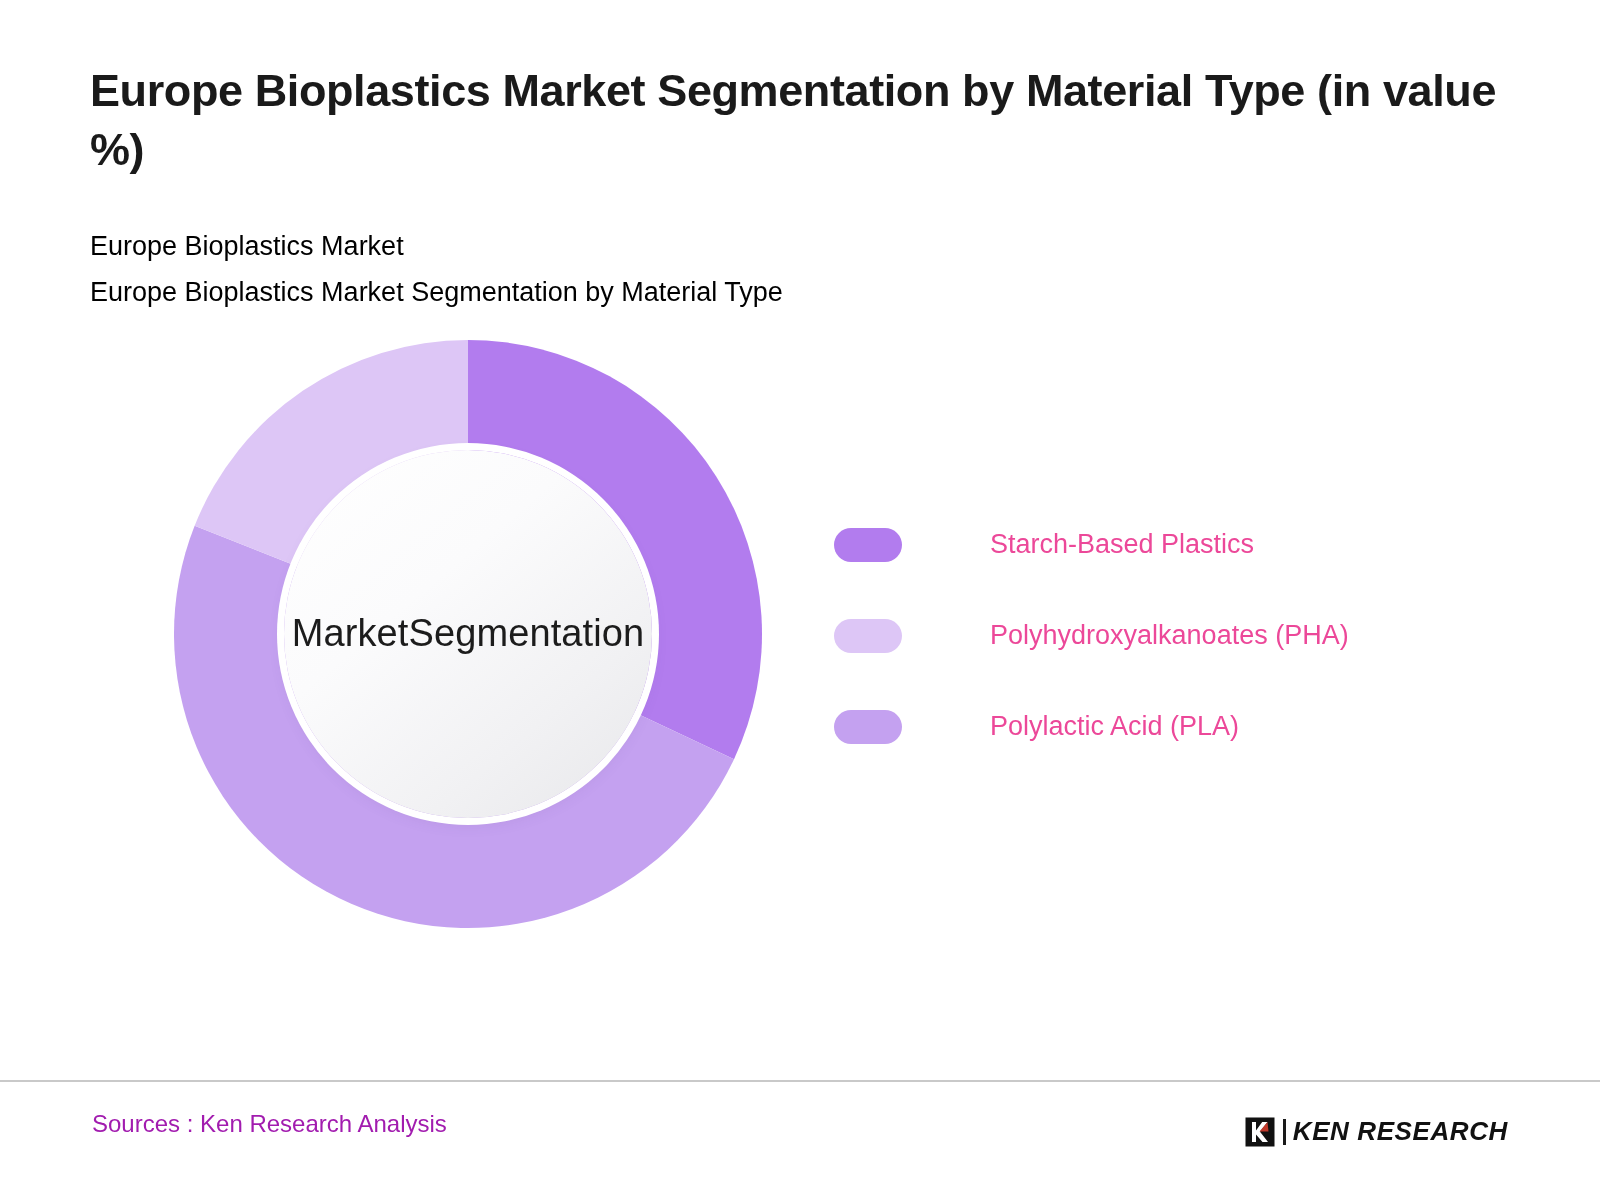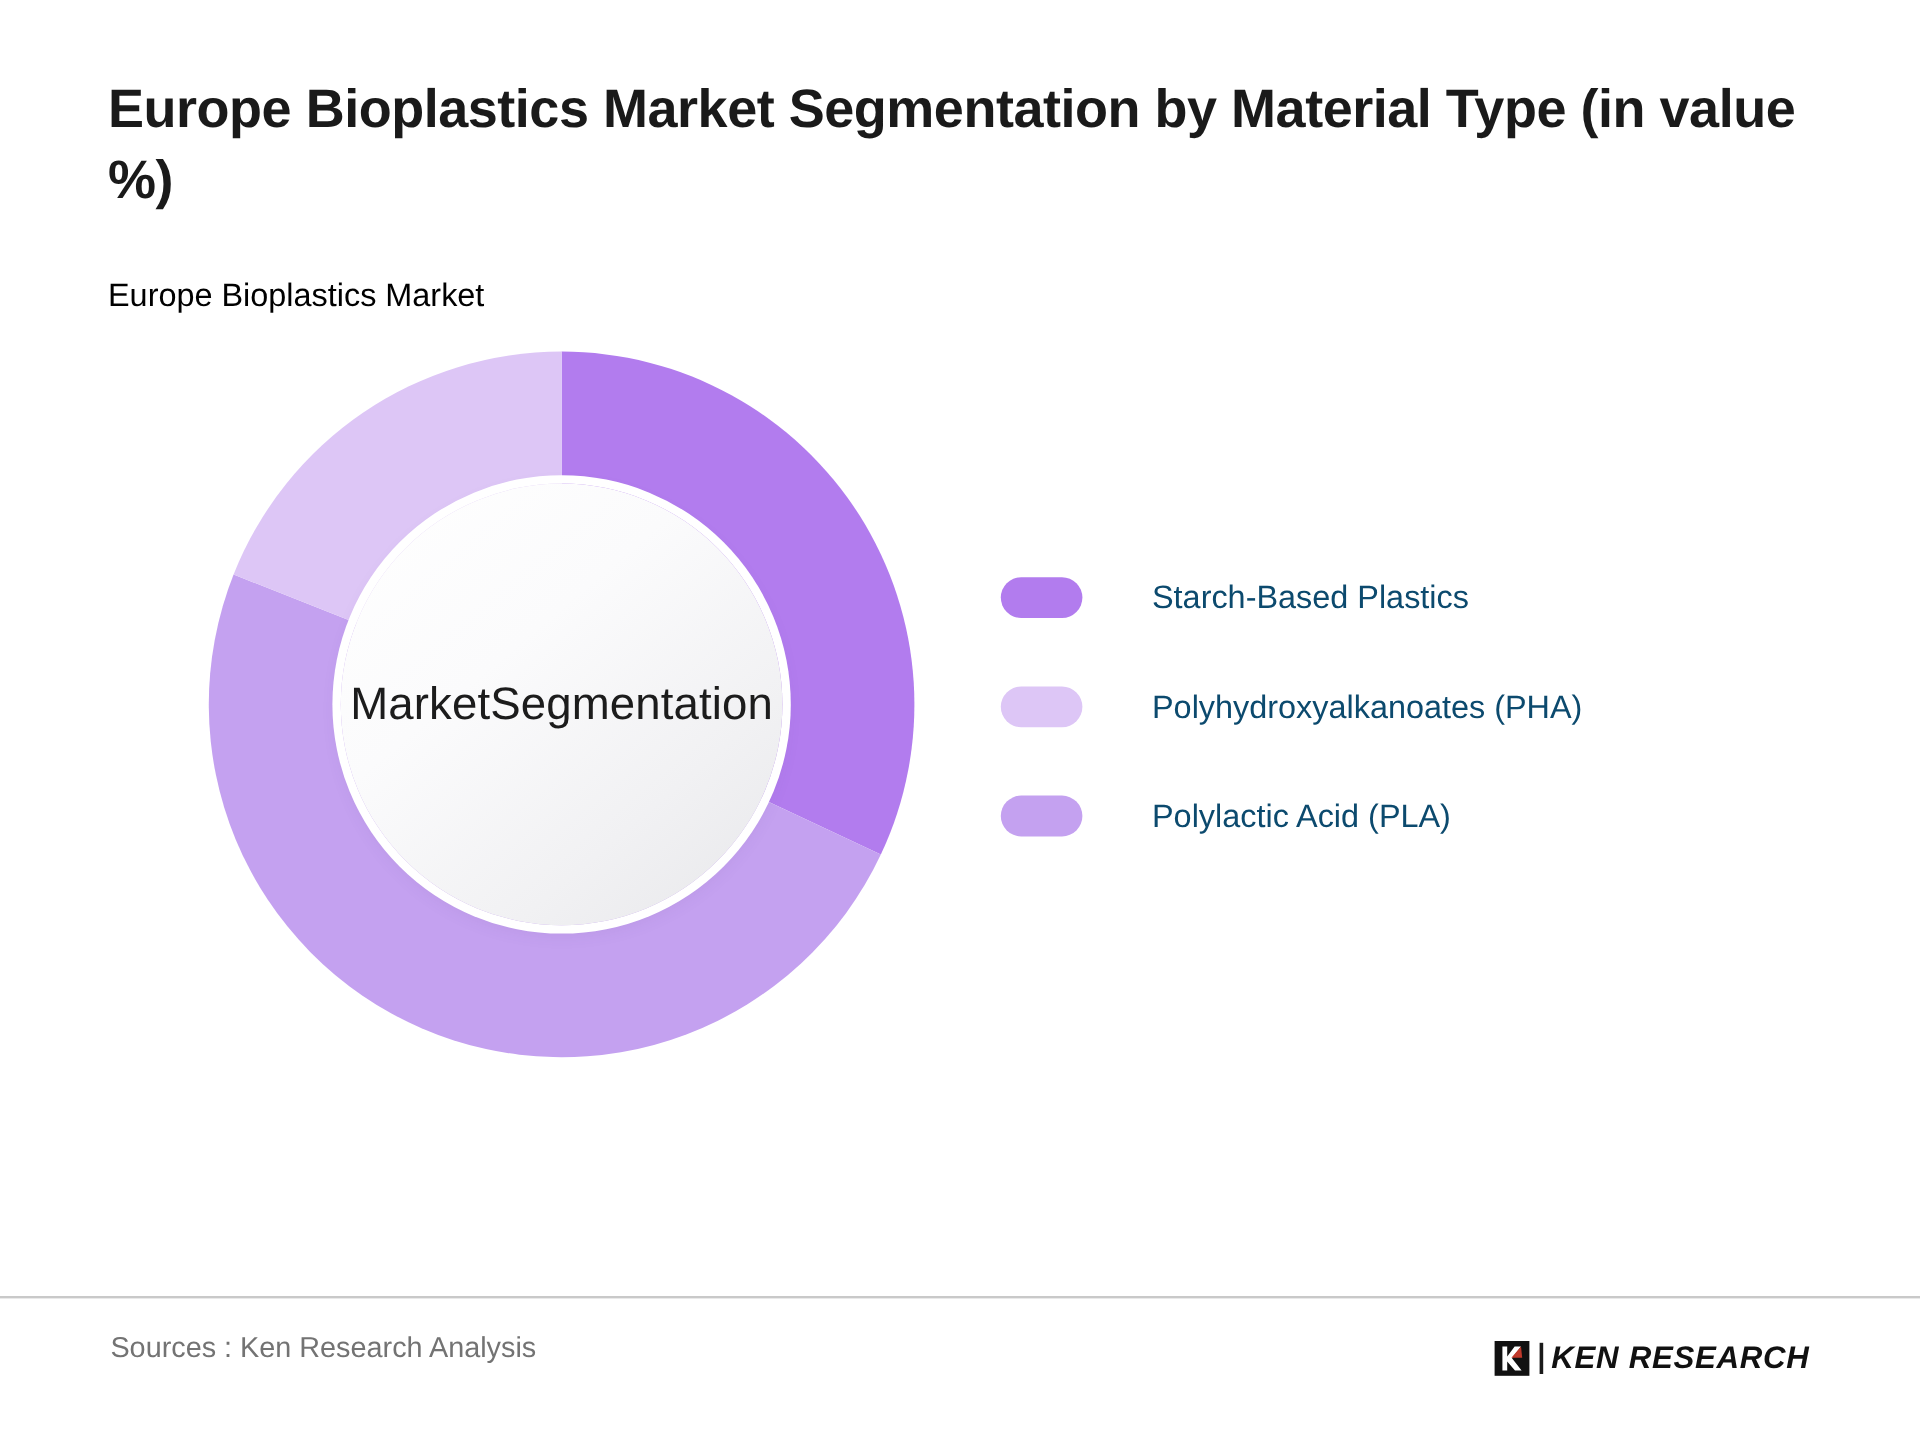--- a/index.html
+++ b/index.html
@@ -104,40 +104,40 @@
     display: flex;
     align-items: center;
   }
   .legend-swatch {
     width: 68px;
     height: 34px;
     border-radius: 17px;
     flex: 0 0 auto;
   }
   .legend-label {
-    margin-left: 58px;
+    margin-left: 88px;
     font-size: 27px;
-    color: #0c4a6e;
+    color: #ec4899;
     white-space: nowrap;
   }
 
   
   .footer {
     position: relative;
     height: 120px;
     border-top: 2px solid #c9c9c9;
     display: flex;
     align-items: flex-start;
     justify-content: space-between;
     padding: 28px 92px 0 92px;
     box-sizing: border-box;
   }
   .sources {
     font-size: 24px;
-    color: #737373;
+    color: #a21caf;
   }
   .brand {
     display: flex;
     align-items: center;
     margin-top: 6px;
   }
   .brand-mark {
     width: 30px;
     height: 30px;
     flex: 0 0 auto;
@@ -159,20 +159,21 @@
 </style>
 </head>
 <body>
 
 <div class="page">
 
   <div class="header">
     <h1 class="chart-title">Europe Bioplastics Market Segmentation by Material Type (in value %)</h1>
     <div class="subtitle-block">
       <div class="subtitle-line">Europe Bioplastics Market</div>
+      <div class="subtitle-line">Europe Bioplastics Market Segmentation by Material Type</div>
     </div>
   </div>
 
   <div class="body-area">
 
     <div class="donut-wrap">
       <svg class="donut-svg" viewBox="0 0 100 100">
         <g transform="translate(50,50)">
           <path id="slice-0" d="M 0 0 L 0.0000 -50.0000 A 50 50 0 0 1 45.2414 21.2890 Z" fill="#b27cee"></path>
           <path id="slice-1" d="M 0 0 L 45.2414 21.2890 A 50 50 0 0 1 -46.4888 -18.4062 Z" fill="#c4a1f0"></path>

